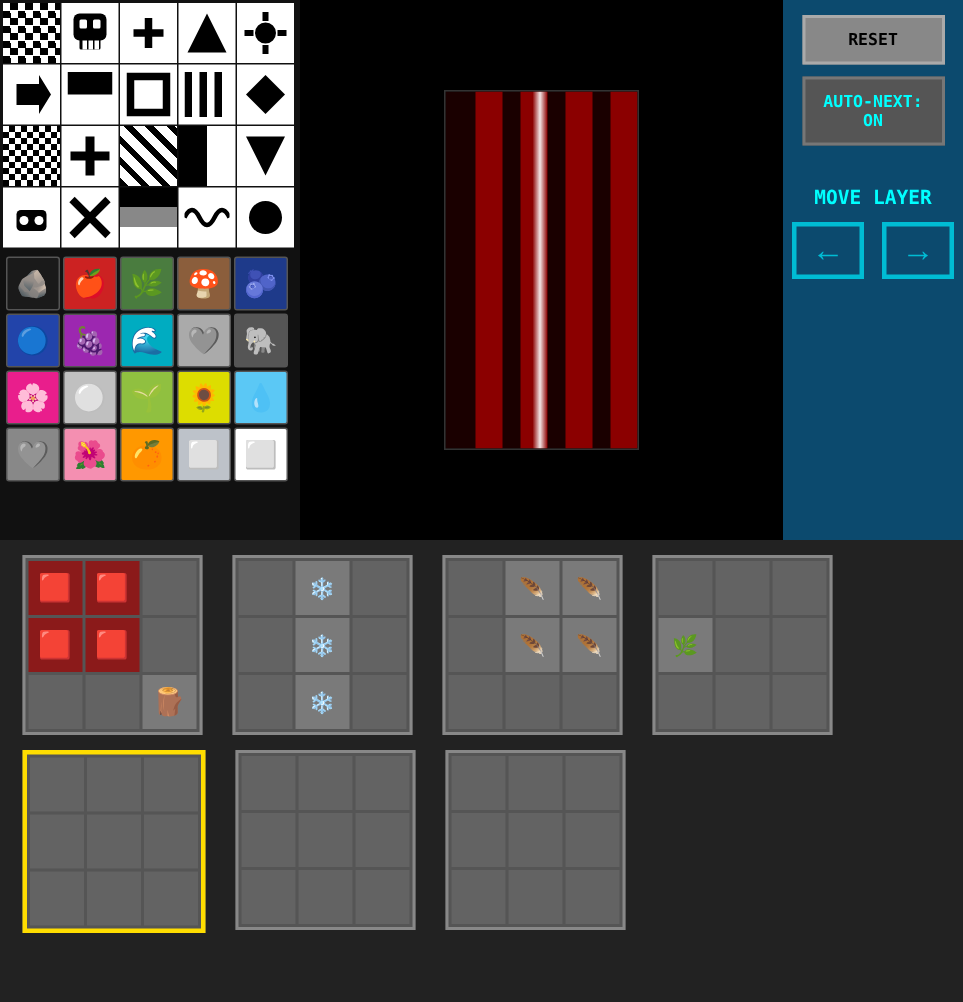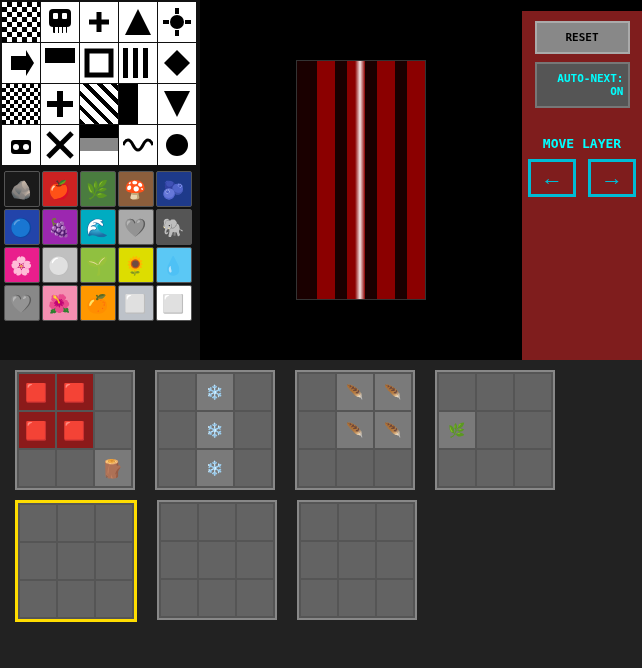--- a/index.html
+++ b/index.html
@@ -113,43 +113,41 @@
     }
 
     
     .right-controls {
       width: 120px;
       display: flex;
       flex-direction: column;
       align-items: center;
       padding: 10px;
       gap: 8px;
-      background: #7f1d1d;
-      margin-top: 11px;
+      background: #0c4a6e;
     }
 
     .ctrl-btn {
       width: 95px;
       padding: 8px 4px;
       background: #888;
       border: 2px solid #aaa;
       color: #000;
       font-family: monospace;
       font-size: 11px;
       font-weight: bold;
       text-align: center;
       cursor: pointer;
       text-transform: uppercase;
     }
 
     .ctrl-btn.auto-next {
       color: #00ffff;
       background: #555;
       border-color: #777;
-      text-align: right;
     }
 
     .move-layer-section {
       margin-top: 20px;
       display: flex;
       flex-direction: column;
       align-items: center;
       gap: 8px;
     }
 

